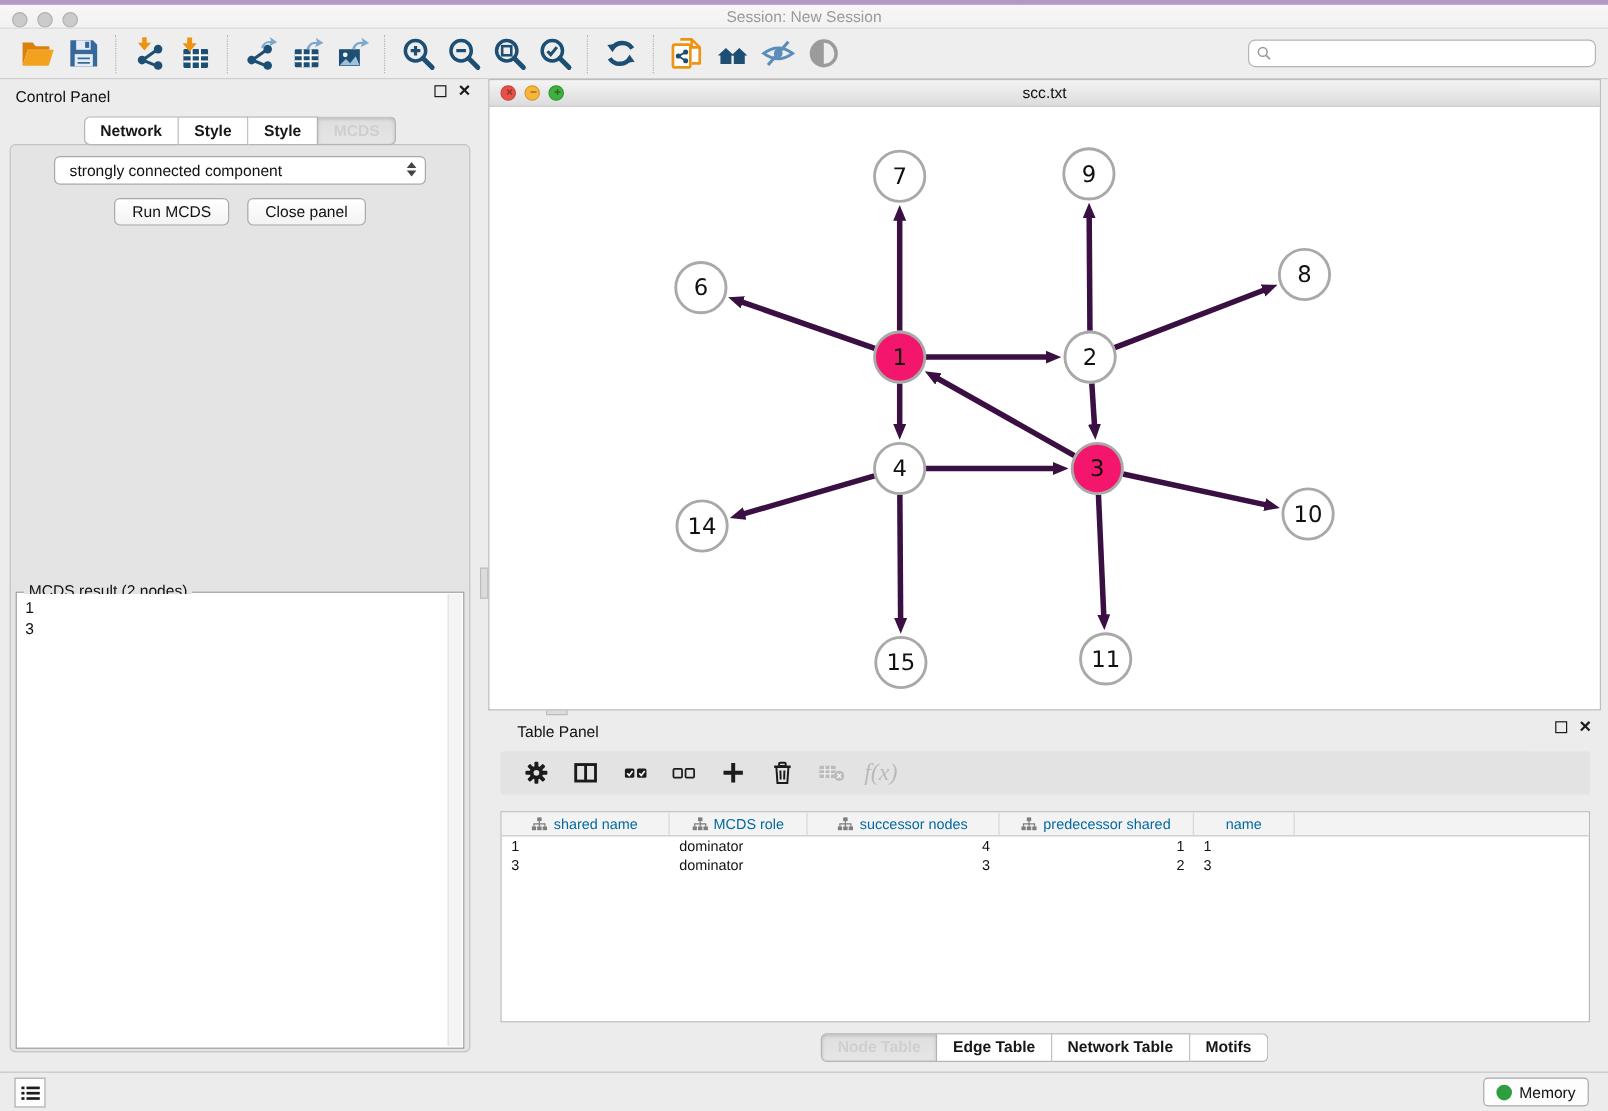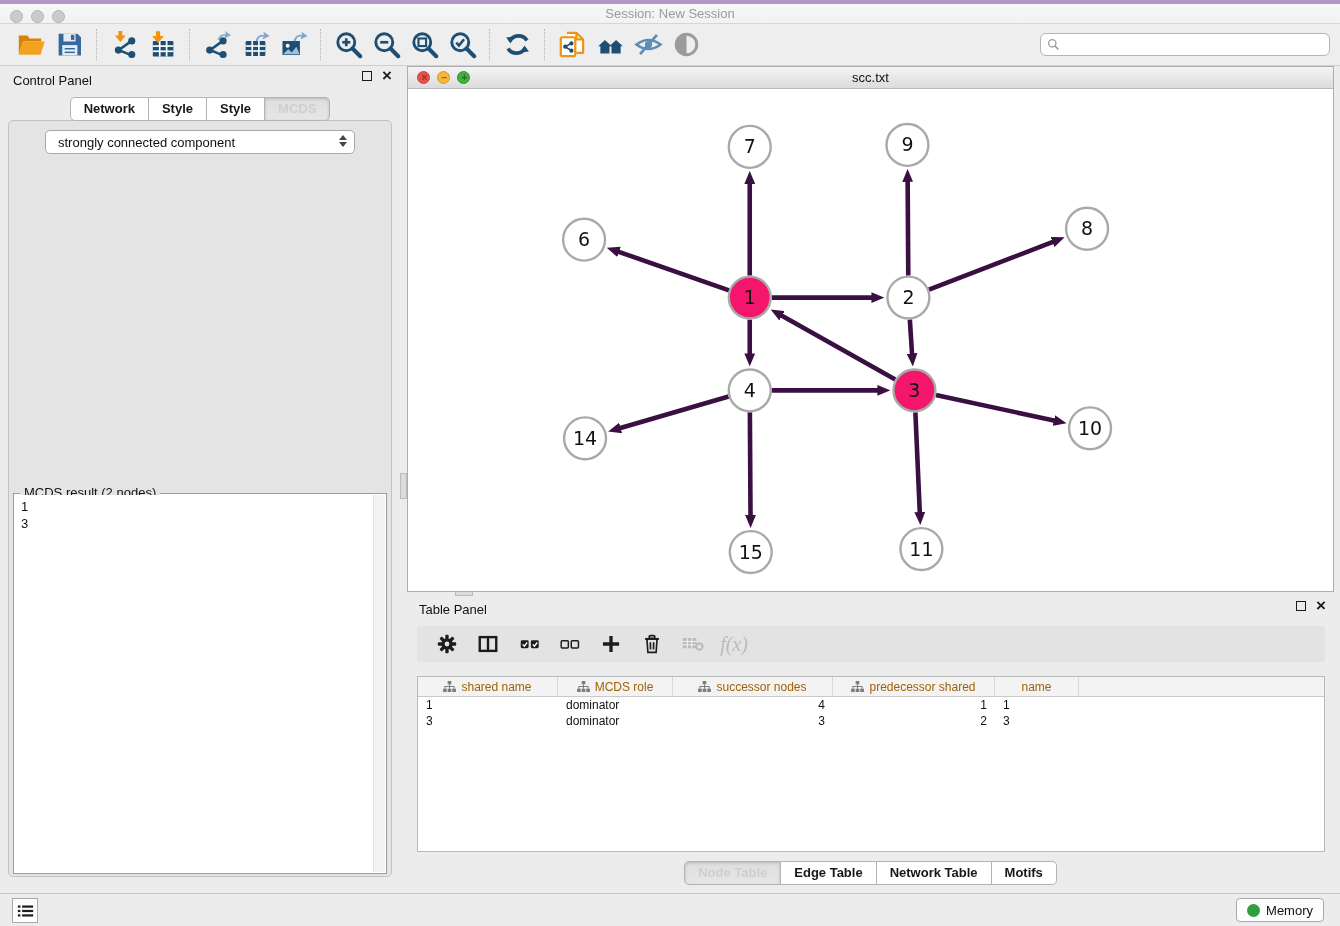--- a/index.html
+++ b/index.html
@@ -87,31 +87,31 @@
   .tl-close { background:#e8514a; border:1px solid #c94540; }
   .tl-min { background:#f5b63b; border:1px solid #d49a2d; }
   .tl-zoom { background:#3eb140; border:1px solid #2f9433; }
   .net-title { position:absolute; left:0; right:0; top:3px; text-align:center; font-size:13px; color:#111; }
   .net-canvas { position:absolute; left:0; top:22px; right:0; bottom:0; background:#fff; }
   .net-canvas svg { width:100%; height:100%; display:block; }
 
   
   .table-panel { position:absolute; left:407px; top:530px; right:6px; bottom:3px; }
   .tp-head { position:absolute; left:0; top:0; right:0; height:26px; }
-  .tp-head .panel-head-title { position:absolute; left:12px; top:6px; }
+  .tp-head .panel-head-title { position:absolute; left:24px; top:6px; }
   .tp-toolbar { position:absolute; left:10px; right:9px; top:30px; height:36px; background:#e3e3e3;
     border-radius:3px; display:flex; align-items:center; gap:17px; padding-left:18px; }
   .tp-tool { width:24px; height:24px; display:flex; align-items:center; justify-content:center; }
   .tp-tool svg { width:22px; height:22px; }
   .tp-tool.disabled { opacity:.55; }
   .fx { font-family:"Liberation Serif", serif; font-style:italic; font-size:20px; color:#9a9a9a; }
 
   .tbl { position:absolute; left:10px; right:9px; top:80px; bottom:38px; background:#fff; border:1px solid #b9b9b9; overflow:hidden; }
   .tbl-header { display:flex; height:20px; background:#f3f3f3; border-bottom:1px solid #c9c9c9; }
-  .th { display:flex; align-items:center; justify-content:center; gap:5px; font-size:12px; color:#a16207;
+  .th { display:flex; align-items:center; justify-content:center; gap:5px; font-size:12px; color:#0369a1;
     border-right:1px solid #d8d8d8; flex:none; }
   .th svg { flex:none; }
   .tr { display:flex; height:16px; align-items:center; }
   .td { font-size:12px; color:#111; flex:none; padding:0 8px; overflow:hidden; white-space:nowrap; }
 
   .tp-tabs { position:absolute; left:0; right:0; bottom:5px; display:flex; justify-content:center; }
 
   
   .statusbar { position:absolute; left:0; bottom:0; right:0; height:33px; background:#ececec; border-top:1px solid #c6c6c6; }
   .list-btn { position:absolute; left:12px; top:4px; width:26px; height:25px; background:#fdfdfd;
@@ -324,20 +324,24 @@
             <span class="tab active">MCDS</span>
           </span>
       </div>
       <div class="cp-box">
         <div class="dropdown">
           <span>strongly connected component</span>
           <span class="dd-stepper">
               <i class="dd-up"></i>
               <i class="dd-down"></i>
             </span>
+        </div>
+        <div class="cp-buttons">
+          <button class="btn">Run MCDS</button>
+          <button class="btn">Close panel</button>
         </div>
         <div class="result-fieldset">
           <span class="result-legend">MCDS result (2 nodes)</span>
           <div class="result-area">
             <div class="result-text">1
 3</div>
             <div class="result-scroll"></div>
           </div>
         </div>
       </div>

